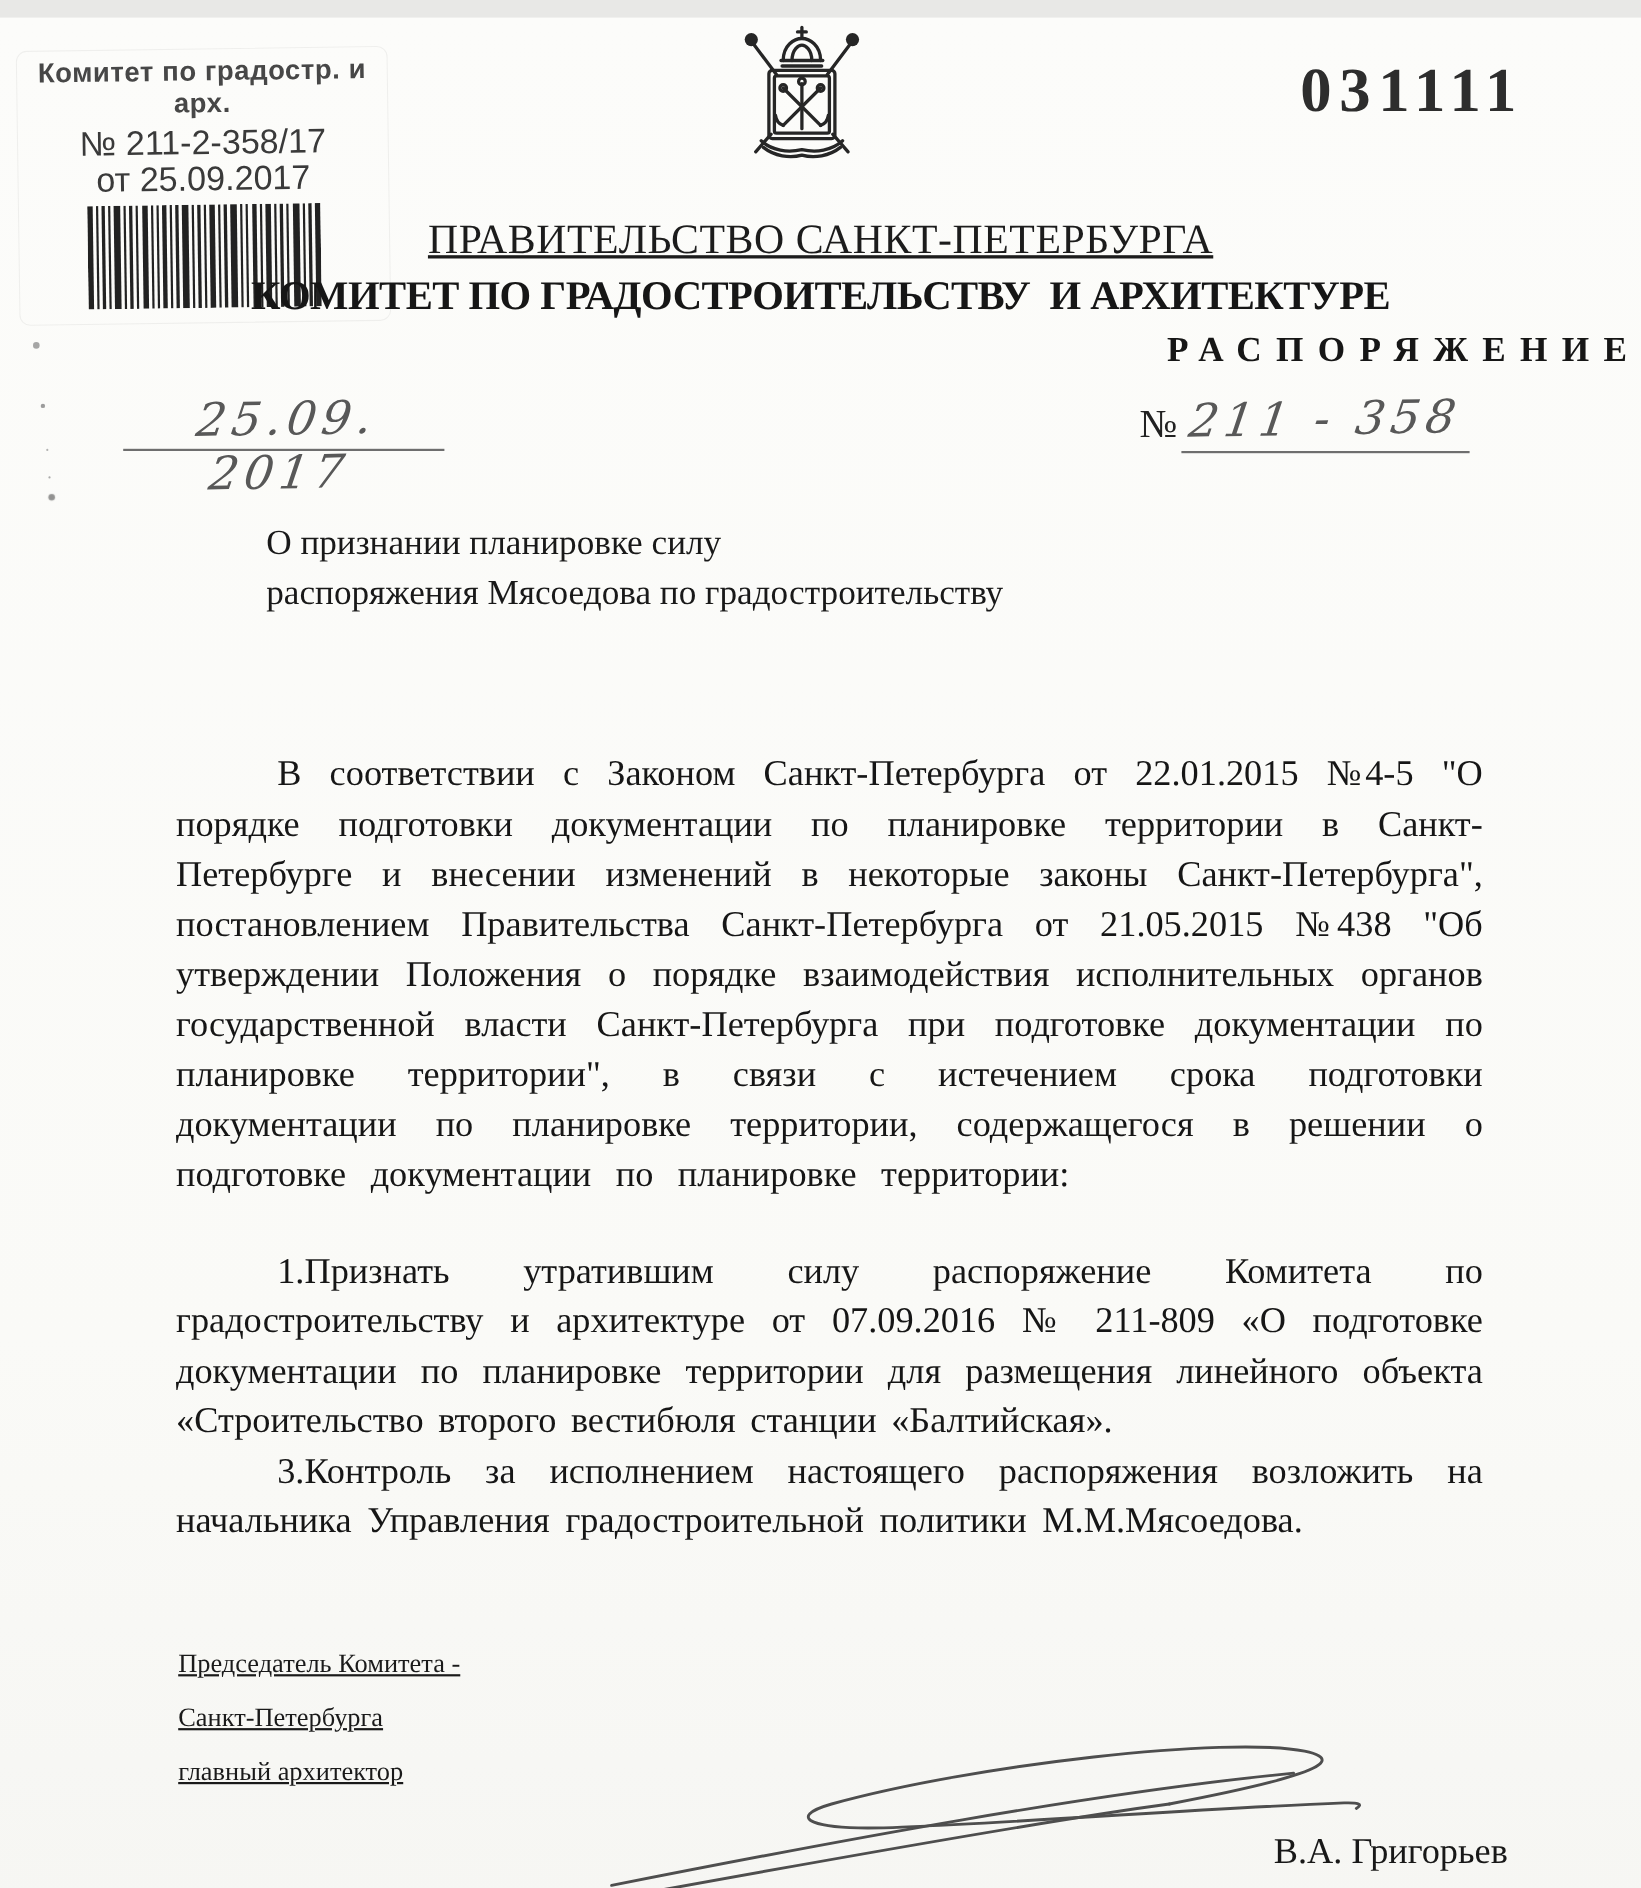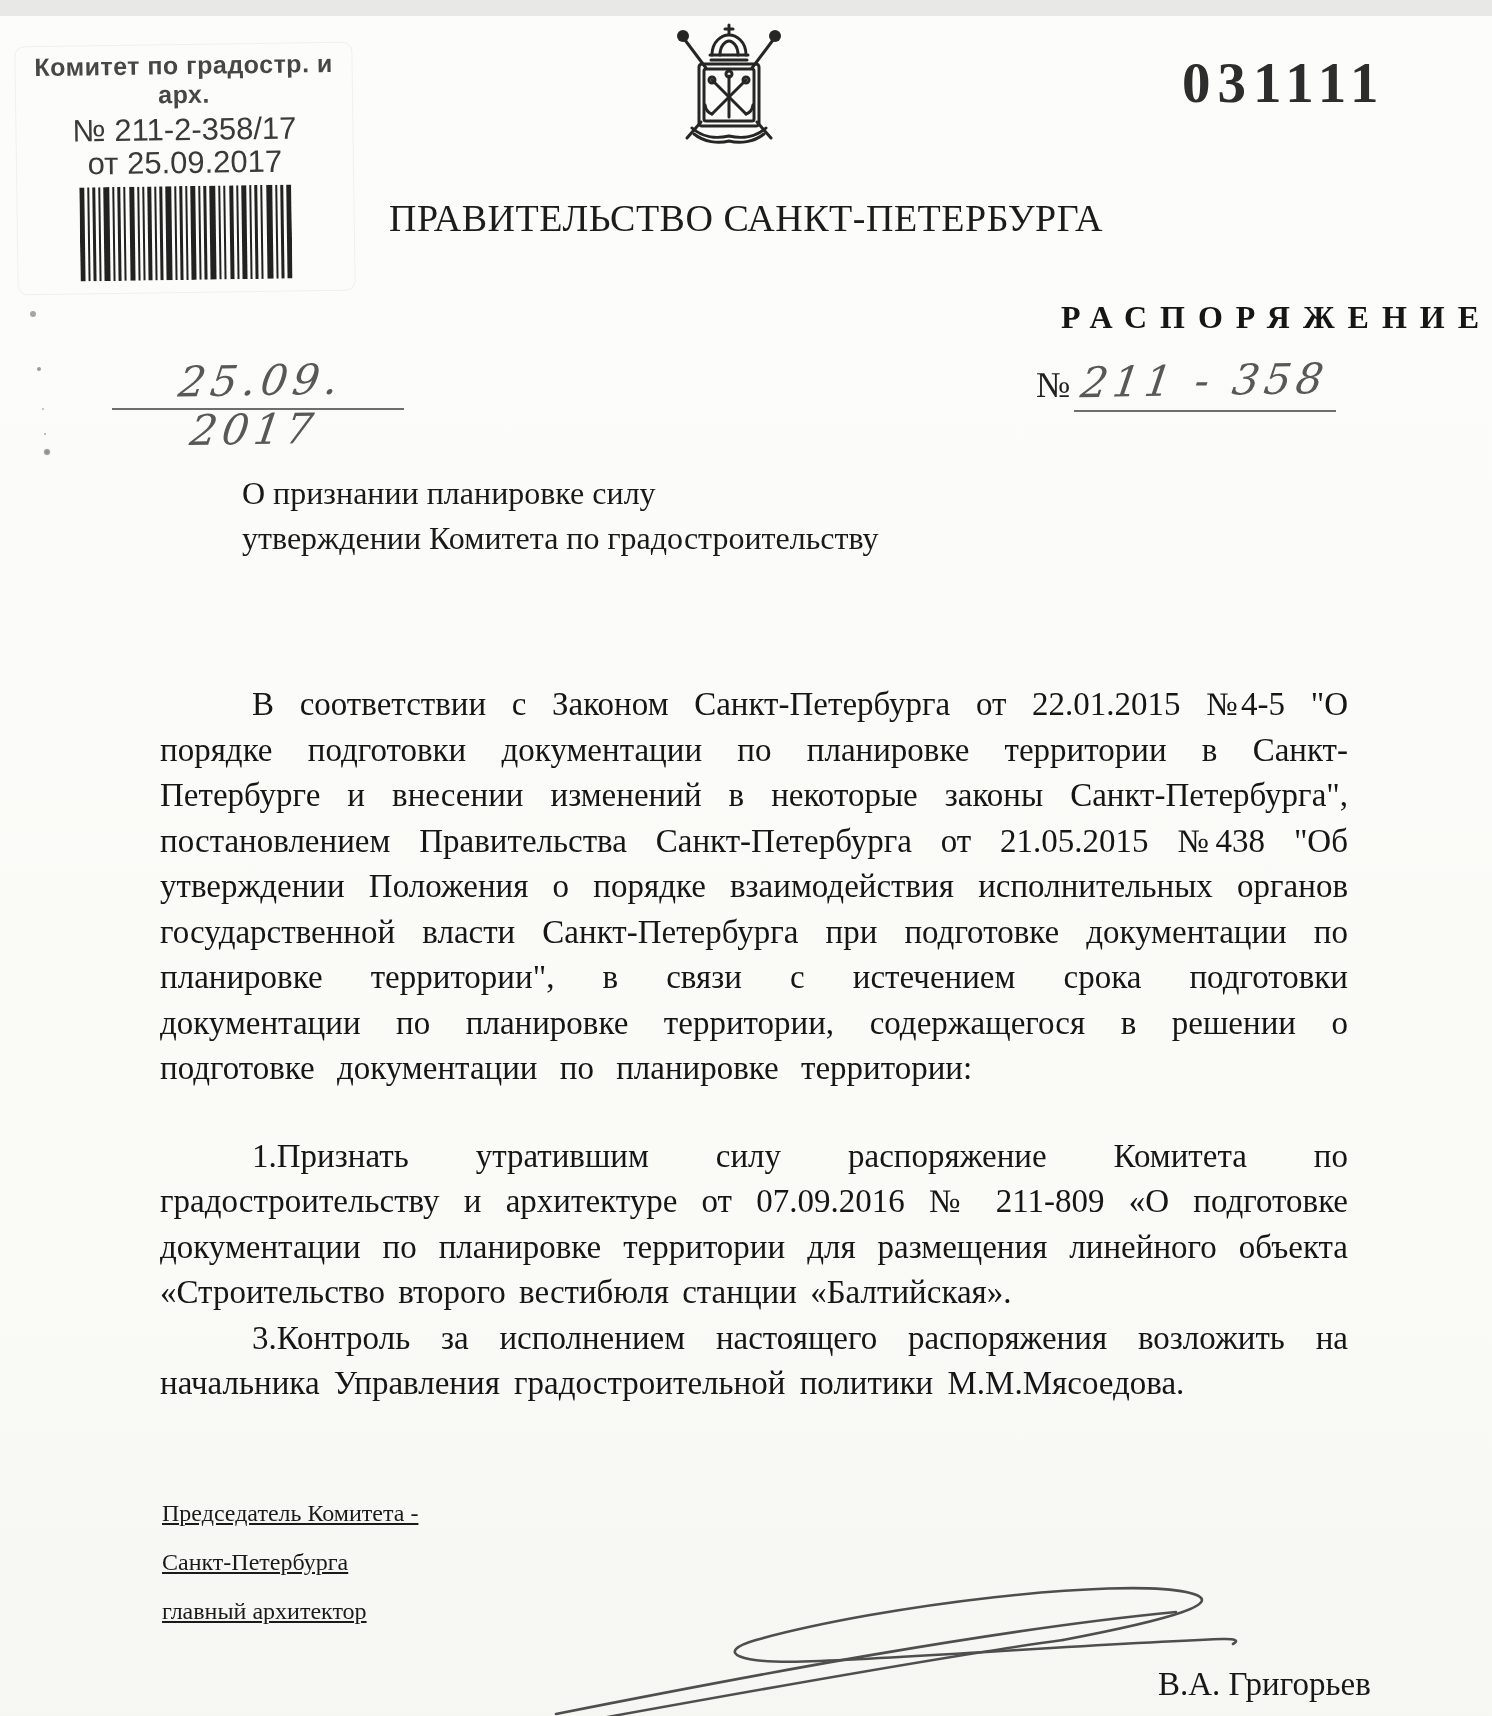--- a/index.html
+++ b/index.html
@@ -22,21 +22,21 @@
   
   .coat { position:absolute; left:654px; top:6px; width:150px; height:140px; }
   .coat path, .coat line, .coat rect, .coat circle { stroke:#262626; fill:none; stroke-width:3; stroke-linecap:round; }
   .coat .fill { fill:#262626; stroke:none; }
   
   .serial {
     position:absolute; left:1182px; top:34px; font-family:"Liberation Serif", serif;
     font-weight:bold; font-size:57px; letter-spacing:7px; color:#2d2d2d;
   }
   
-  .h-gov  { position:absolute; top:180px; left:0; width:100%; text-align:center; font-size:38px; letter-spacing:0.5px; color:#1c1c1c; }
+  .h-gov  { position:absolute; top:180px; left:0; width:100%; text-align:center; font-size:38px; letter-spacing:0.5px; color:#1c1c1c;text-decoration:underline; }
   .h-com  { position:absolute; top:232px; left:0; width:100%; text-align:center; font-size:37px; font-weight:bold; letter-spacing:-0.5px; white-space:pre-wrap; color:#161616; }
   .h-type { position:absolute; top:283px; left:0; width:100%; text-align:right; font-size:32px; font-weight:bold; letter-spacing:13px; color:#161616; }
   
   .date-field { position:absolute; left:112px; top:334px; width:292px; height:58px; border-bottom:2px solid #6e6e6e; text-align:center; }
   .num-sign   { position:absolute; left:1036px; top:348px; font-size:36px; color:#222; }
   .num-field  { position:absolute; left:1074px; top:334px; width:262px; height:60px; border-bottom:2px solid #6e6e6e; text-align:center; }
   .handwriting {
     display:inline-block; font-family:"DejaVu Serif", serif; font-style:italic;
     font-size:42px; color:#585858; letter-spacing:5px; transform:skewX(-9deg) rotate(-1deg);
     padding-top:6px;
@@ -138,33 +138,34 @@
       <path d="M 58 92 q -6 -2 -7 -9" stroke-width="2"></path>
       <circle cx="92" cy="58" r="3" stroke-width="2"></circle>
 
     <path d="M 38 106 C 48 115, 62 117, 75 114 C 88 117, 102 115, 112 106"></path>
     <path d="M 40 112 C 50 120, 64 122, 75 119 C 86 122, 100 120, 110 112" stroke-width="2"></path>
   </svg>
 
   <div class="serial">031111</div>
 
   <div class="h-gov">ПРАВИТЕЛЬСТВО САНКТ-ПЕТЕРБУРГА</div>
+  <div class="h-com">КОМИТЕТ ПО ГРАДОСТРОИТЕЛЬСТВУ  И АРХИТЕКТУРЕ</div>
   <div class="h-type">РАСПОРЯЖЕНИЕ</div>
 
   <div class="date-field">
     <span class="handwriting">25.09. 2017</span>
   </div>
   <div class="num-sign">№</div>
   <div class="num-field">
     <span class="handwriting">211 - 358</span>
   </div>
 
   <div class="subject">
     <div>О признании планировке силу</div>
-    <div>утверждении Комитета по градостроительству</div>
+    <div>распоряжения Мясоедова по градостроительству</div>
   </div>
 
   <div class="body-text">
     <p class="p1">В соответствии с Законом Санкт-Петербурга от 22.01.2015 №4-5 "О порядке подготовки документации по планировке территории в Санкт-Петербурге и внесении изменений в некоторые законы Санкт-Петербурга", постановлением Правительства Санкт-Петербурга от 21.05.2015 №438 "Об утверждении Положения о порядке взаимодействия исполнительных органов государственной власти Санкт-Петербурга при подготовке документации по планировке территории", в связи с истечением срока подготовки документации по планировке территории, содержащегося в решении о подготовке документации по планировке территории:</p>
     <p class="p2">1.Признать утратившим силу распоряжение Комитета по градостроительству и архитектуре от 07.09.2016 № 211-809 «О подготовке документации по планировке территории для размещения линейного объекта «Строительство второго вестибюля станции «Балтийская».</p>
     <p class="p3">3.Контроль за исполнением настоящего распоряжения возложить на начальника Управления градостроительной политики М.М.Мясоедова.</p>
   </div>
 
   <div class="sig-title">
     <div>Председатель Комитета -</div>

